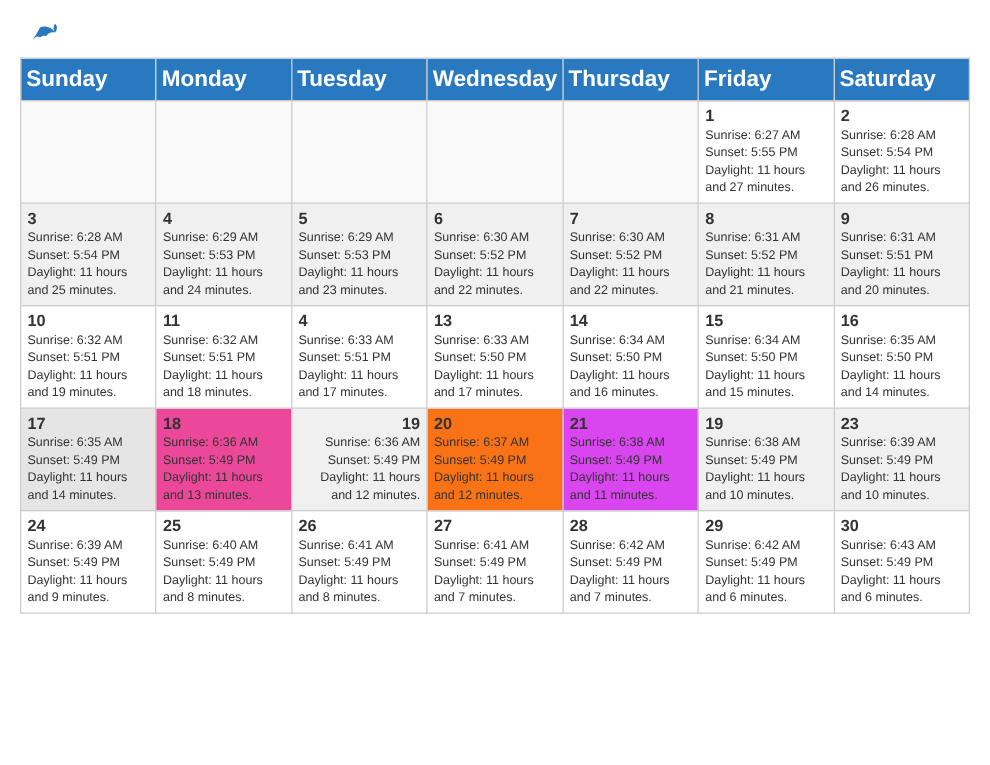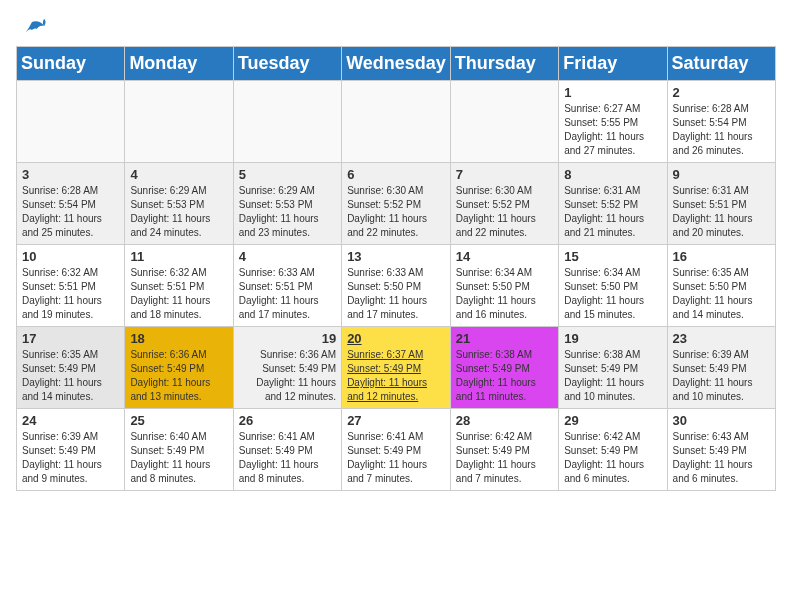--- a/index.html
+++ b/index.html
@@ -220,33 +220,33 @@
 Daylight: 11 hours and 14 minutes.</div>
         </td>
       </tr>
       <tr>
         <td style="background: #e5e5e5;">
           <div class="day-num">17</div>
           <div class="day-info" style="white-space: pre-line;">Sunrise: 6:35 AM
 Sunset: 5:49 PM
 Daylight: 11 hours and 14 minutes.</div>
         </td>
-        <td style="background: #eab308;">
+        <td style="background: #ec4899;">
           <div class="day-num">18</div>
           <div class="day-info" style="white-space: pre-line;">Sunrise: 6:36 AM
 Sunset: 5:49 PM
 Daylight: 11 hours and 13 minutes.</div>
         </td>
         <td style="background: rgb(240, 240, 240); text-align: right;">
           <div class="day-num">19</div>
           <div class="day-info" style="white-space: pre-line;">Sunrise: 6:36 AM
 Sunset: 5:49 PM
 Daylight: 11 hours and 12 minutes.</div>
         </td>
-        <td style="background: #fde047; text-decoration: underline;">
+        <td style="background: #f97316;">
           <div class="day-num">20</div>
           <div class="day-info" style="white-space: pre-line;">Sunrise: 6:37 AM
 Sunset: 5:49 PM
 Daylight: 11 hours and 12 minutes.</div>
         </td>
         <td style="background: #d946ef;">
           <div class="day-num">21</div>
           <div class="day-info" style="white-space: pre-line;">Sunrise: 6:38 AM
 Sunset: 5:49 PM
 Daylight: 11 hours and 11 minutes.</div>

